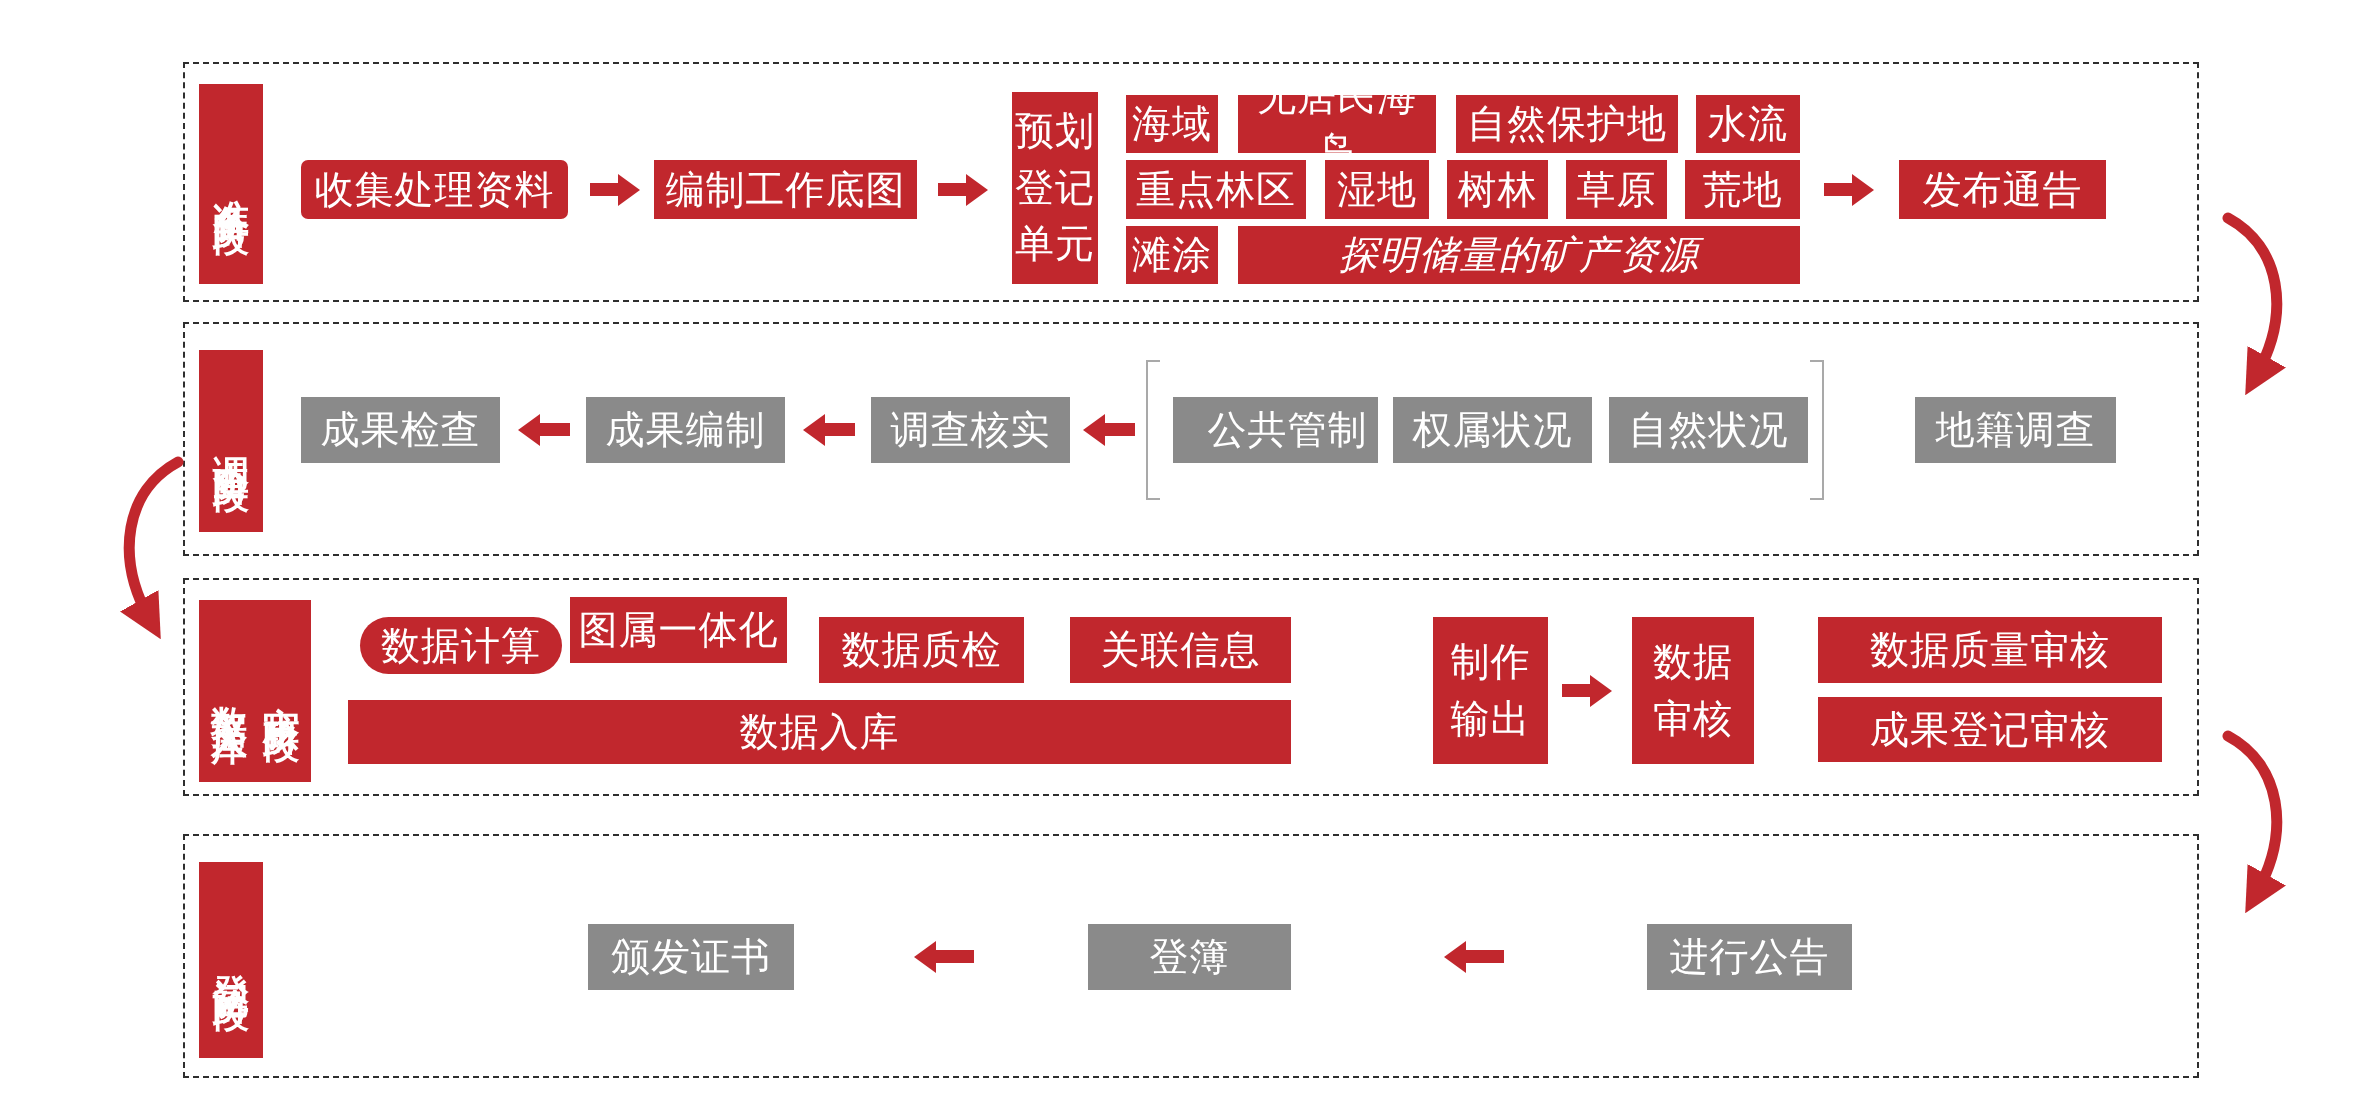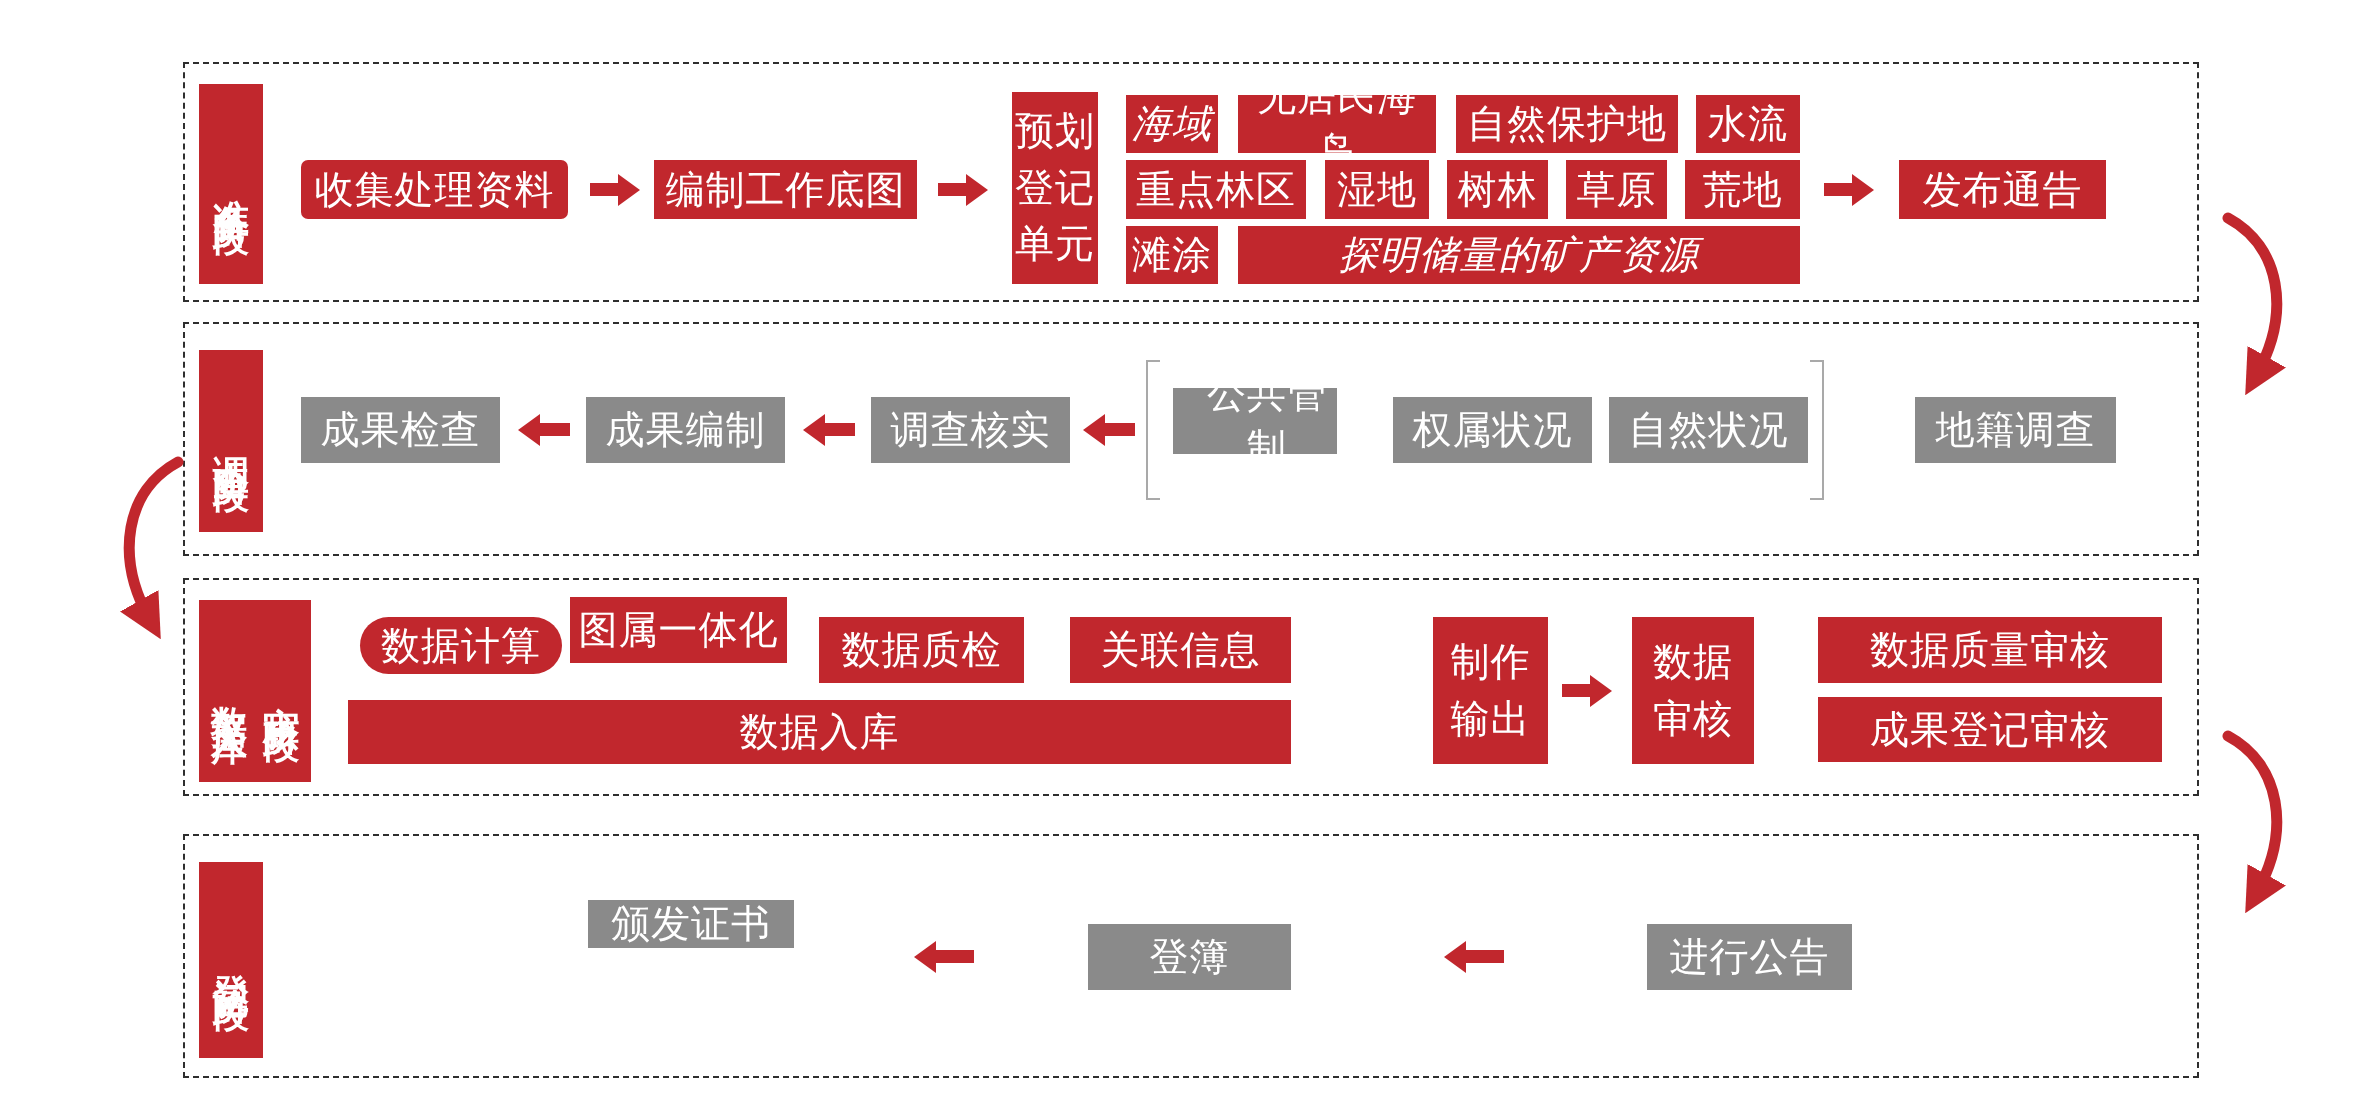--- a/index.html
+++ b/index.html
@@ -66,21 +66,21 @@
   <div class="box red" style="left:301px; top:160px; width:267px; height:59px;border-radius:7px;">收集处理资料</div>
   <div class="ar right" style="left:590px; top:183px; width:28px;"></div>
 
   <div class="box red" style="left:654px; top:160px; width:263px; height:59px;">编制工作底图</div>
   <div class="ar right" style="left:938px; top:183px; width:28px;"></div>
 
   <div class="box red pre" style="left:1012px; top:92px; width:86px; height:192px;">预划
 登记
 单元</div>
 
-  <div class="box red" style="left:1126px; top:95px;  width:92px;  height:58px;font-style:italic;">海域</div>
+  <div class="box red" style="left:1126px; top:95px;  width:92px;  height:58px;">海域</div>
   <div class="box red" style="left:1238px; top:95px;  width:198px; height:58px;">无居民海岛</div>
   <div class="box red" style="left:1456px; top:95px;  width:222px; height:58px;">自然保护地</div>
   <div class="box red" style="left:1696px; top:95px;  width:104px; height:58px;">水流</div>
 
   <div class="box red" style="left:1126px; top:160px; width:180px; height:59px;">重点林区</div>
   <div class="box red" style="left:1325px; top:160px; width:104px; height:59px;">湿地</div>
   <div class="box red" style="left:1447px; top:160px; width:101px; height:59px;">树林</div>
   <div class="box red" style="left:1566px; top:160px; width:101px; height:59px;">草原</div>
   <div class="box red" style="left:1685px; top:160px; width:115px; height:59px;">荒地</div>
 
@@ -102,21 +102,21 @@
   <div class="box red vlabel" style="left:199px; top:350px; width:64px; height:182px;">调查阶段</div>
 
   <div class="box gray" style="left:301px; top:397px; width:199px; height:66px;">成果检查</div>
   <div class="ar left" style="left:540px; top:423px; width:30px;"></div>
   <div class="box gray" style="left:586px; top:397px; width:199px; height:66px;">成果编制</div>
   <div class="ar left" style="left:825px; top:423px; width:30px;"></div>
   <div class="box gray" style="left:871px; top:397px; width:199px; height:66px;">调查核实</div>
   <div class="ar left" style="left:1105px; top:423px; width:30px;"></div>
 
   <div class="bracket lb" style="left:1146px; top:360px; width:14px; height:140px;"></div>
-  <div class="box gray" style="left:1173px; top:388px; width:164px; height:66px;padding-left:24px;">公共管制</div>
+  <div class="box gray" style="left:1173px; top:397px; width:205px; height:66px;padding-left:24px;">公共管制</div>
   <div class="box gray" style="left:1393px; top:397px; width:199px; height:66px;">权属状况</div>
   <div class="box gray" style="left:1609px; top:397px; width:199px; height:66px;">自然状况</div>
   <div class="bracket rb" style="left:1810px; top:360px; width:14px; height:140px;"></div>
 
   <div class="box gray" style="left:1915px; top:397px; width:201px; height:66px;">地籍调查</div>
 
   <svg class="curve" style="left:98px; top:450px;" width="90" height="190" viewBox="0 0 90 190">
     <defs>
         <marker id="ah2" viewBox="0 0 10 10" refX="5" refY="5" markerWidth="4" markerHeight="4" orient="auto">
           <path d="M0,0 L10,5 L0,10 z"></path>
@@ -147,19 +147,19 @@
     <defs>
         <marker id="ah3" viewBox="0 0 10 10" refX="5" refY="5" markerWidth="4" markerHeight="4" orient="auto">
           <path d="M0,0 L10,5 L0,10 z"></path>
         </marker>
       </defs>
     <path d="M 10 12 C 62 40, 74 106, 38 170" marker-end="url(#ah3)"></path>
   </svg>
 
   <div class="box red vlabel" style="left:199px; top:862px; width:64px; height:196px;">登记阶段</div>
 
-  <div class="box gray" style="left:588px;  top:900px; width:206px; height:48px;font-family:Liberation Mono, monospace;">颁发证书</div>
+  <div class="box gray" style="left:588px;  top:924px; width:206px; height:66px;font-family:Liberation Mono, monospace;">颁发证书</div>
   <div class="ar left" style="left:936px; top:950px; width:38px;"></div>
   <div class="box gray" style="left:1088px; top:924px; width:203px; height:66px;">登簿</div>
   <div class="ar left" style="left:1466px; top:950px; width:38px;"></div>
   <div class="box gray" style="left:1647px; top:924px; width:205px; height:66px;">进行公告</div>
 
 </div>
 
 </body></html>

